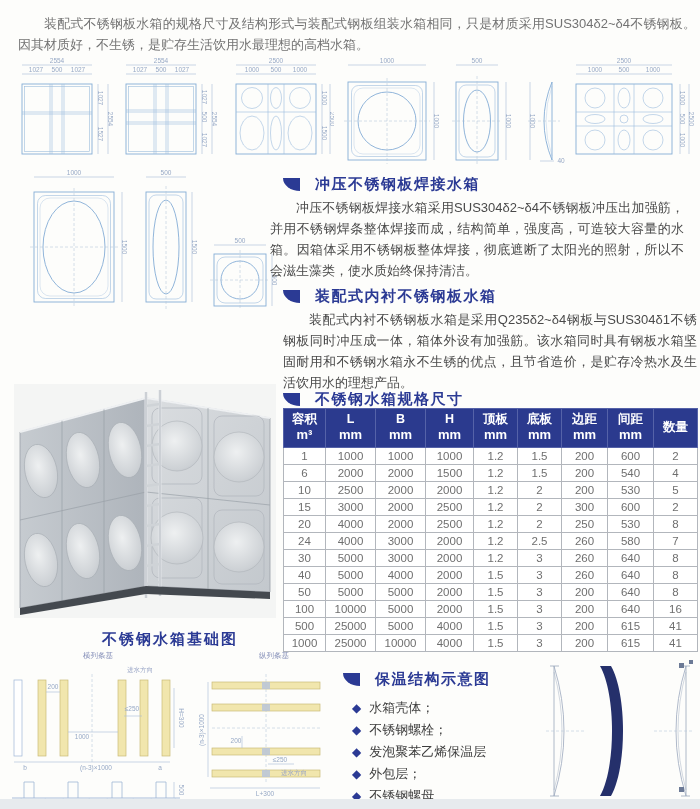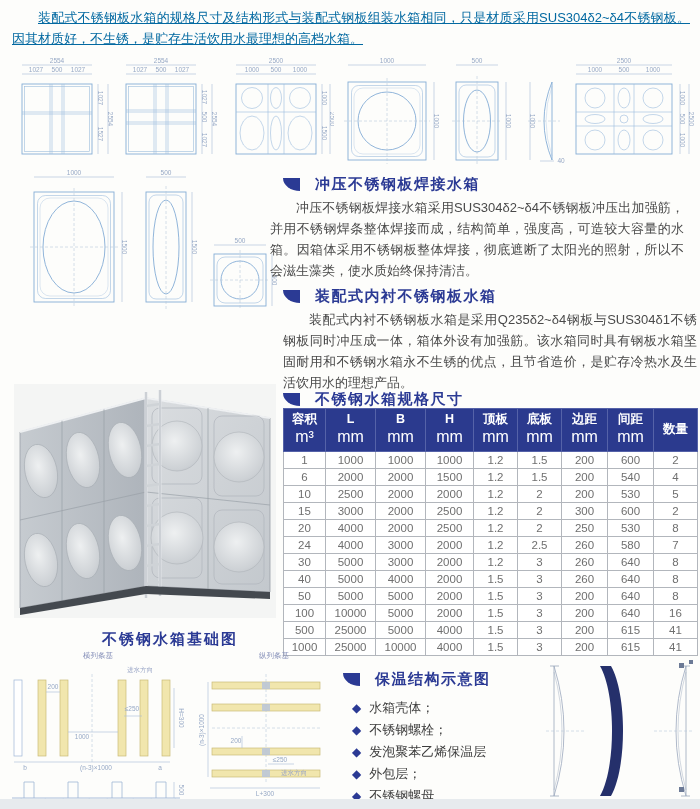--- a/index.html
+++ b/index.html
@@ -1,29 +1,29 @@
 <!DOCTYPE html>
 <html><head>
 <meta charset="utf-8">
 <style>
   html,body{margin:0;padding:0;background:#ffffff;}
   .page{position:relative;width:700px;height:809px;background:#fdfdfb;overflow:hidden;
         font-family:"Liberation Sans","DejaVu Sans",sans-serif;}
   .intro{position:absolute;left:12px;top:8px;width:678px;font-size:13px;line-height:1.58;
-         color:#0369a1;text-align:justify;text-indent:2em;margin:0;text-decoration:underline;}
+         color:#737373;text-align:justify;text-indent:2em;margin:6px;}
   .sec-head{position:absolute;display:flex;align-items:flex-start;gap:15px;}
   .marker{width:17px;height:13px;background:#2b3a94;border-radius:0 0 0 100%;margin-top:3px;flex:none;}
   .sec-title{font-size:15px;font-weight:bold;color:#2b3a94;letter-spacing:1.5px;line-height:1.2;}
   .sec-body{position:absolute;width:414px;font-size:13px;line-height:1.62;color:#4a4a4a;
             text-align:justify;text-indent:2em;margin:0;}
   table.spec{position:absolute;left:283px;top:408px;width:414px;border-collapse:collapse;
              table-layout:fixed;border:1px solid #0f766e;}
   .spec th{background:#2b3a8e;color:#ffffff;font-size:12.5px;font-weight:bold;
            border:1px solid #5562a8;padding:2px 0 3px 0;line-height:1.3;}
-  .spec th .sub{font-size:16px;font-weight:normal;}
+  .spec th .sub{font-size:13px;font-weight:bold;}
   .spec td{border:1px solid #b2b6bc;color:#6f6f6f;font-size:11.5px;text-align:center;
            height:16px;padding:0;background:#ffffff;}
   .found-title{position:absolute;left:60px;top:630px;width:220px;text-align:center;
                font-size:15px;font-weight:bold;color:#2b3a94;letter-spacing:2px;}
   .ins-list{position:absolute;left:352px;top:697px;list-style:none;margin:0;padding:0;}
   .ins-list li{display:flex;align-items:center;gap:8px;height:22px;font-size:13px;color:#3d3d3d;}
   .diamond{color:#2b3a94;font-size:12px;line-height:1;}
   .bp{position:absolute;}
   .footer-band{position:absolute;left:0;top:799px;width:700px;height:10px;background:#e7ebee;}
   

